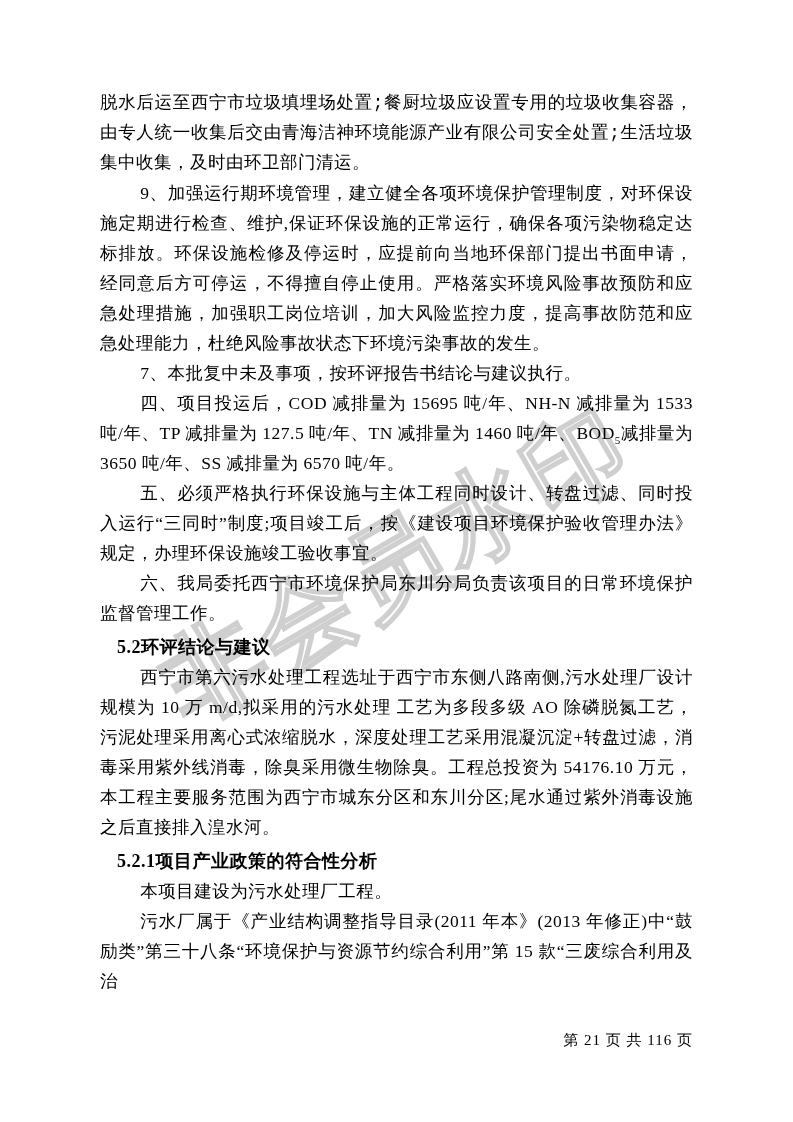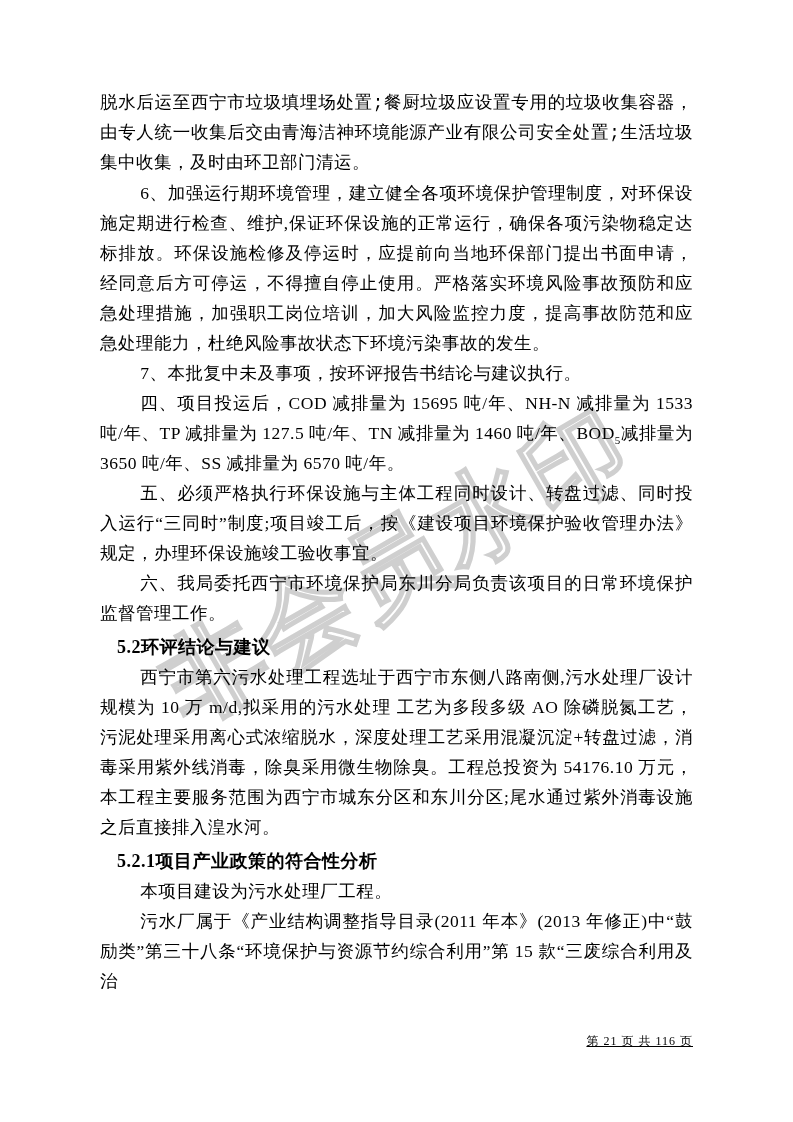--- a/index.html
+++ b/index.html
@@ -65,37 +65,36 @@
   }
   .para sub {
     font-size: 11px;
     line-height: 0;
   }
   .page-footer {
     position: absolute;
     right: 100px;
     bottom: 72px;
     z-index: 1;
-    font-size: 12px;
+    font-size: 15px;
     letter-spacing: 1px;
-    text-decoration: underline;
   }
 </style>
 </head>
 <body>
 
 <div class="page">
 
   <div class="watermark">非会员水印</div>
 
   <main class="body-text">
 
     <p class="para no-indent">脱水后运至西宁市垃圾填埋场处置;餐厨垃圾应设置专用的垃圾收集容器，由专人统一收集后交由青海洁神环境能源产业有限公司安全处置;生活垃圾集中收集，及时由环卫部门清运。</p>
 
-    <p class="para">6、加强运行期环境管理，建立健全各项环境保护管理制度，对环保设施定期进行检查、维护,保证环保设施的正常运行，确保各项污染物稳定达标排放。环保设施检修及停运时，应提前向当地环保部门提出书面申请，经同意后方可停运，不得擅自停止使用。严格落实环境风险事故预防和应急处理措施，加强职工岗位培训，加大风险监控力度，提高事故防范和应急处理能力，杜绝风险事故状态下环境污染事故的发生。</p>
+    <p class="para">9、加强运行期环境管理，建立健全各项环境保护管理制度，对环保设施定期进行检查、维护,保证环保设施的正常运行，确保各项污染物稳定达标排放。环保设施检修及停运时，应提前向当地环保部门提出书面申请，经同意后方可停运，不得擅自停止使用。严格落实环境风险事故预防和应急处理措施，加强职工岗位培训，加大风险监控力度，提高事故防范和应急处理能力，杜绝风险事故状态下环境污染事故的发生。</p>
 
 
     <p class="para">7、本批复中未及事项，按环评报告书结论与建议执行。</p>
 
     <p class="para"><span>四、项目投运后，COD 减排量为 15695 吨/年、NH-N 减排量为 1533 吨/年、TP 减排量为 127.5 吨/年、TN 减排量为 1460 吨/年、BOD</span><sub>5</sub><span>减排量为 3650 吨/年、SS 减排量为 6570 吨/年。</span></p>
 
     <p class="para">五、必须严格执行环保设施与主体工程同时设计、转盘过滤、同时投入运行“三同时”制度;项目竣工后，按《建设项目环境保护验收管理办法》规定，办理环保设施竣工验收事宜。</p>
 
     <p class="para">六、我局委托西宁市环境保护局东川分局负责该项目的日常环境保护监督管理工作。</p>
 

